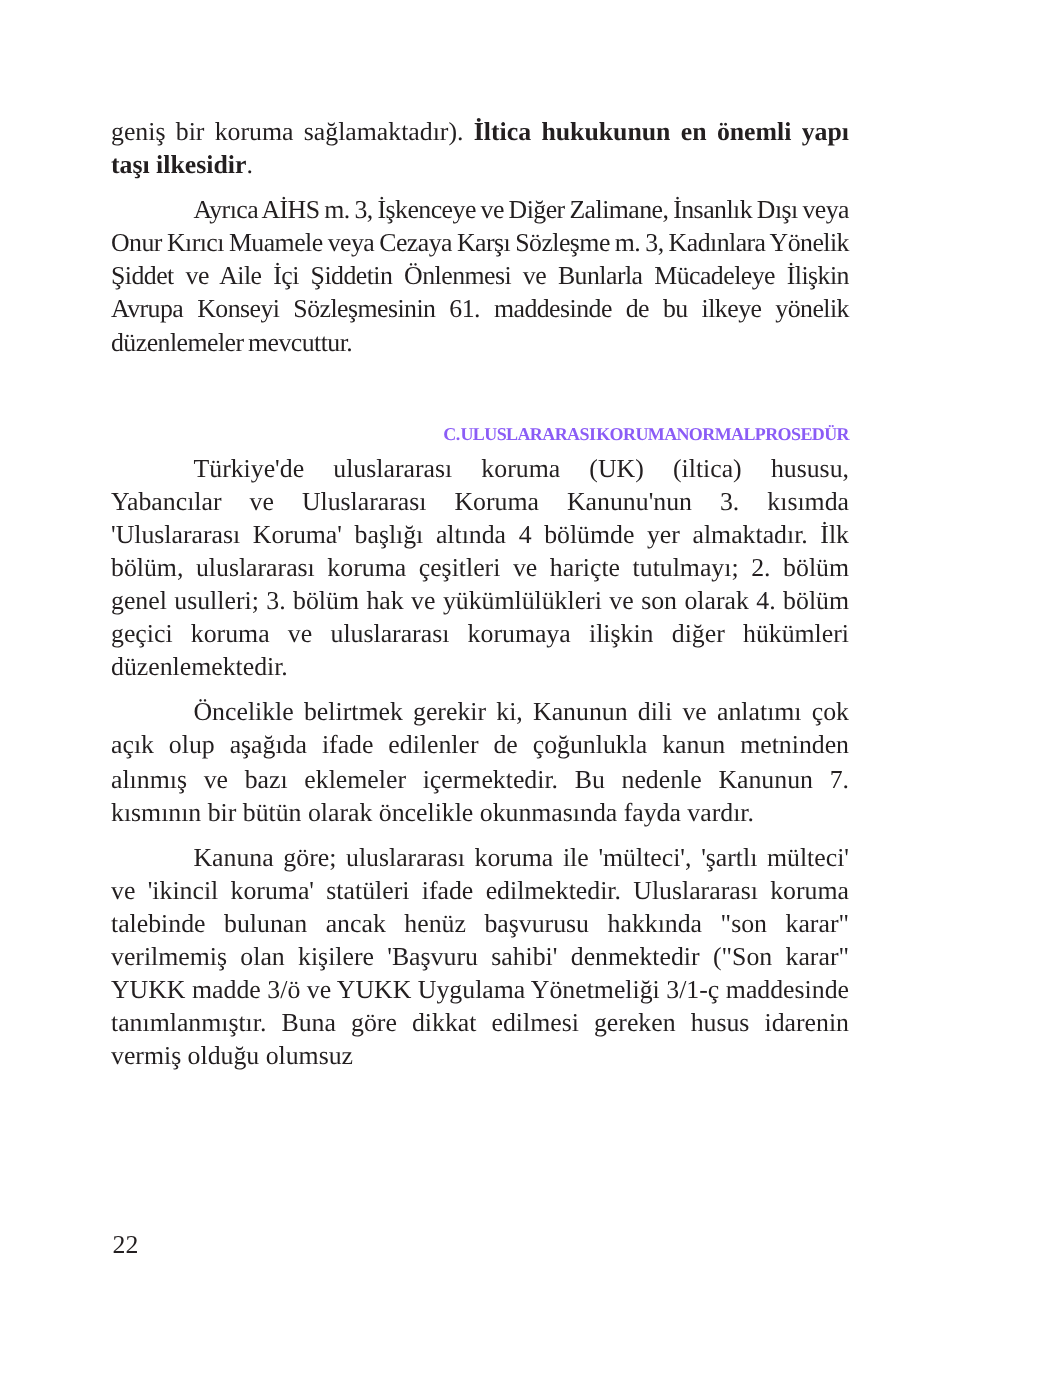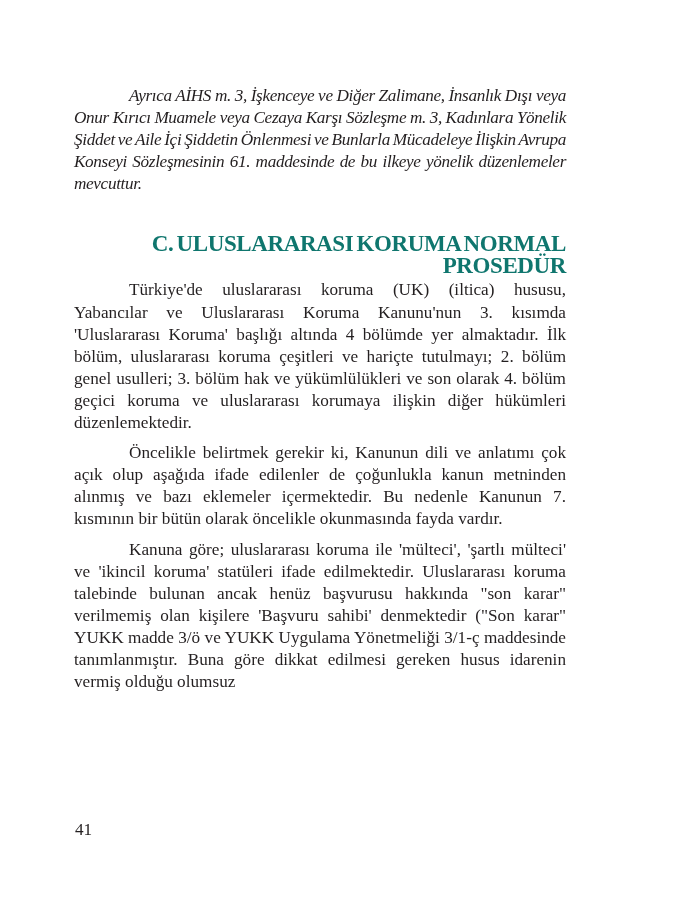--- a/index.html
+++ b/index.html
@@ -26,53 +26,54 @@
   p {
     margin: 0;
     text-align: justify;
     text-align-last: left;
   }
   p.indent {
     text-indent: 55px;
   }
   p.gap-s { margin-top: 8px; }
   .bold { font-weight: bold; }
-  .tight { letter-spacing: -0.35px; word-spacing: -1px; font-style: italic; }
+  .tight { letter-spacing: -0.35px; word-spacing: -1px; }
   h2 {
     margin: 38px 0 2px 0;
     font-family: "Liberation Serif", "DejaVu Serif", serif;
-    font-size: 23px;
+    font-size: 12px;
     font-weight: bold;
     line-height: 22px;
     text-align: right;
     letter-spacing: -0.4px;
     word-spacing: -2px;
-    color: #0f766e;
+    color: #8b5cf6;
   }
   .page-number {
     position: absolute;
     left: 75px;
     top: 820px;
     font-family: "Liberation Serif", "DejaVu Serif", serif;
     font-size: 17.2px;
     color: #231f20;
   }
 </style>
 </head>
 <body>
 
 <div class="page">
 
+  <p><span>geniş bir koruma sağlamaktadır). </span><span class="bold">İltica hukukunun en önemli yapı taşı ilkesidir</span><span>.</span></p>
 
   <p class="indent gap-s tight">Ayrıca AİHS m. 3, İşkenceye ve Diğer Zalimane, İnsanlık Dışı veya Onur Kırıcı Muamele veya Cezaya Karşı Sözleşme m. 3, Kadınlara Yönelik Şiddet ve Aile İçi Şiddetin Önlenmesi ve Bunlarla Mücadeleye İlişkin Avrupa Konseyi Sözleşmesinin 61. maddesinde de bu ilkeye yönelik düzenlemeler mevcuttur.</p>
 
 
   <h2>C. ULUSLARARASI KORUMA NORMAL PROSEDÜR</h2>
 
   <p class="indent">Türkiye'de uluslararası koruma (UK) (iltica) hususu, Yabancılar ve Uluslararası Koruma Kanunu'nun 3. kısımda 'Uluslararası Koruma' başlığı altında 4 bölümde yer almaktadır. İlk bölüm, uluslararası koruma çeşitleri ve hariçte tutulmayı; 2. bölüm genel usulleri; 3. bölüm hak ve yükümlülükleri ve son olarak 4. bölüm geçici koruma ve uluslararası korumaya ilişkin diğer hükümleri düzenlemektedir.</p>
 
   <p class="indent gap-s">Öncelikle belirtmek gerekir ki, Kanunun dili ve anlatımı çok açık olup aşağıda ifade edilenler de çoğunlukla kanun metninden alınmış ve bazı eklemeler içermektedir. Bu nedenle Kanunun 7. kısmının bir bütün olarak öncelikle okunmasında fayda vardır.</p>
 
   <p class="indent gap-s">Kanuna göre; uluslararası koruma ile 'mülteci', 'şartlı mülteci' ve 'ikincil koruma' statüleri ifade edilmektedir. Uluslararası koruma talebinde bulunan ancak henüz başvurusu hakkında "son karar" verilmemiş olan kişilere 'Başvuru sahibi' denmektedir ("Son karar" YUKK madde 3/ö ve YUKK Uygulama Yönetmeliği 3/1-ç maddesinde tanımlanmıştır. Buna göre dikkat edilmesi gereken husus idarenin vermiş olduğu olumsuz</p>
 
 </div>
 
-<div class="page-number">41</div>
+<div class="page-number">22</div>
 
 </body></html>

